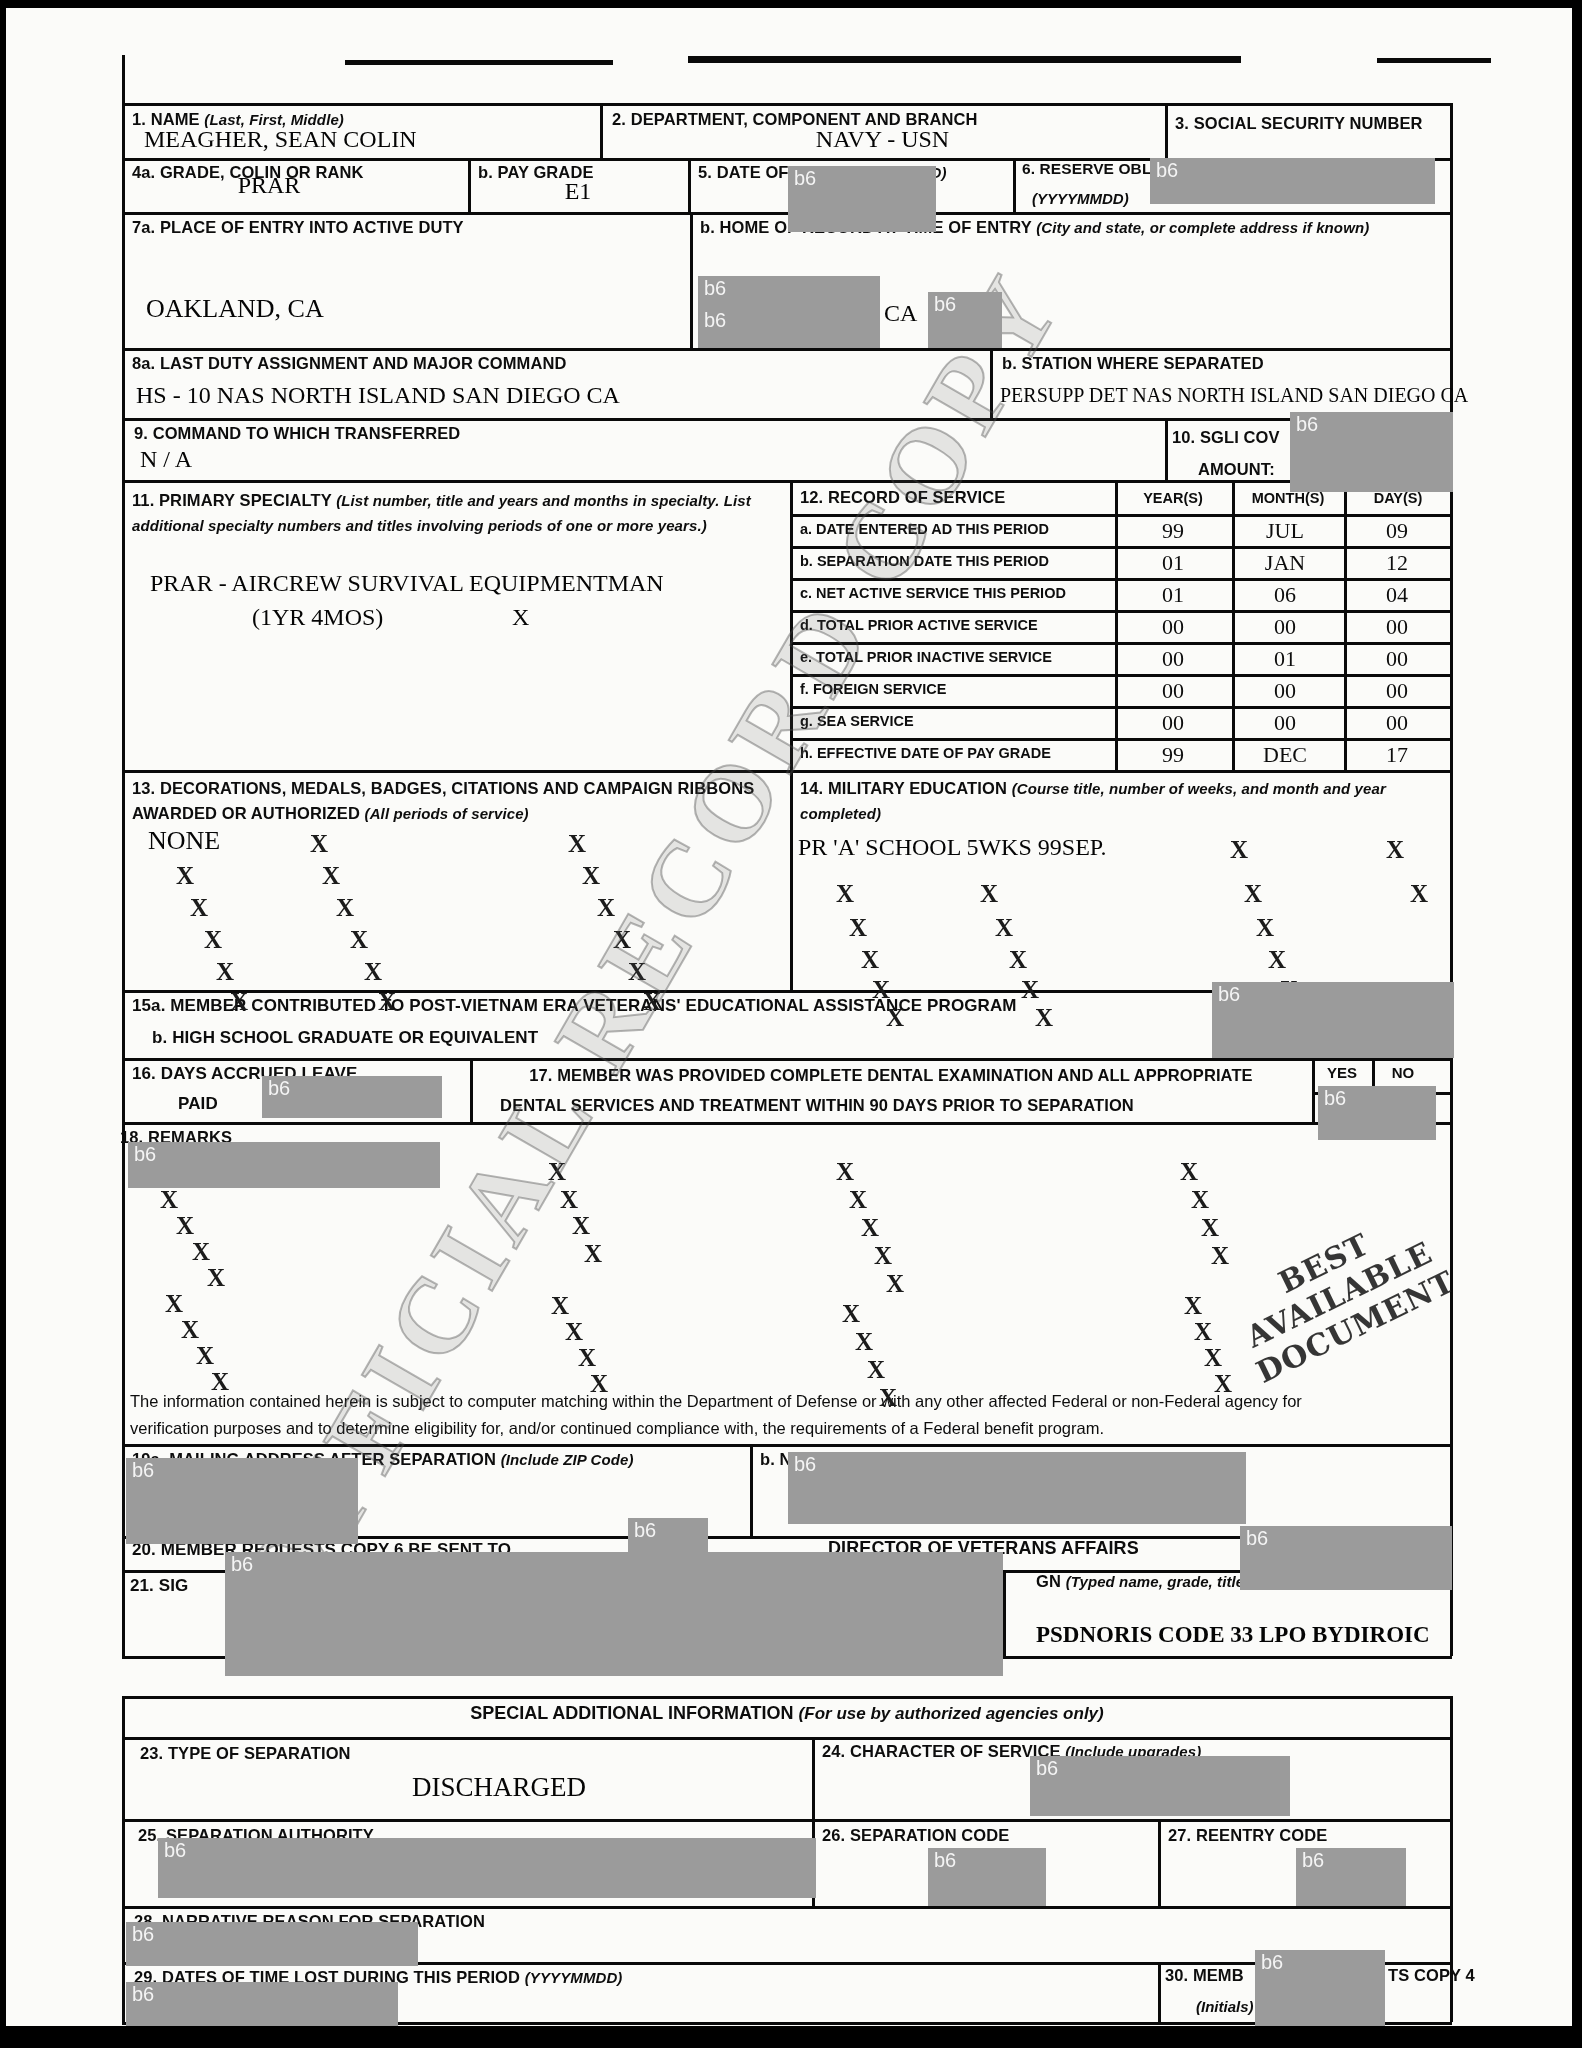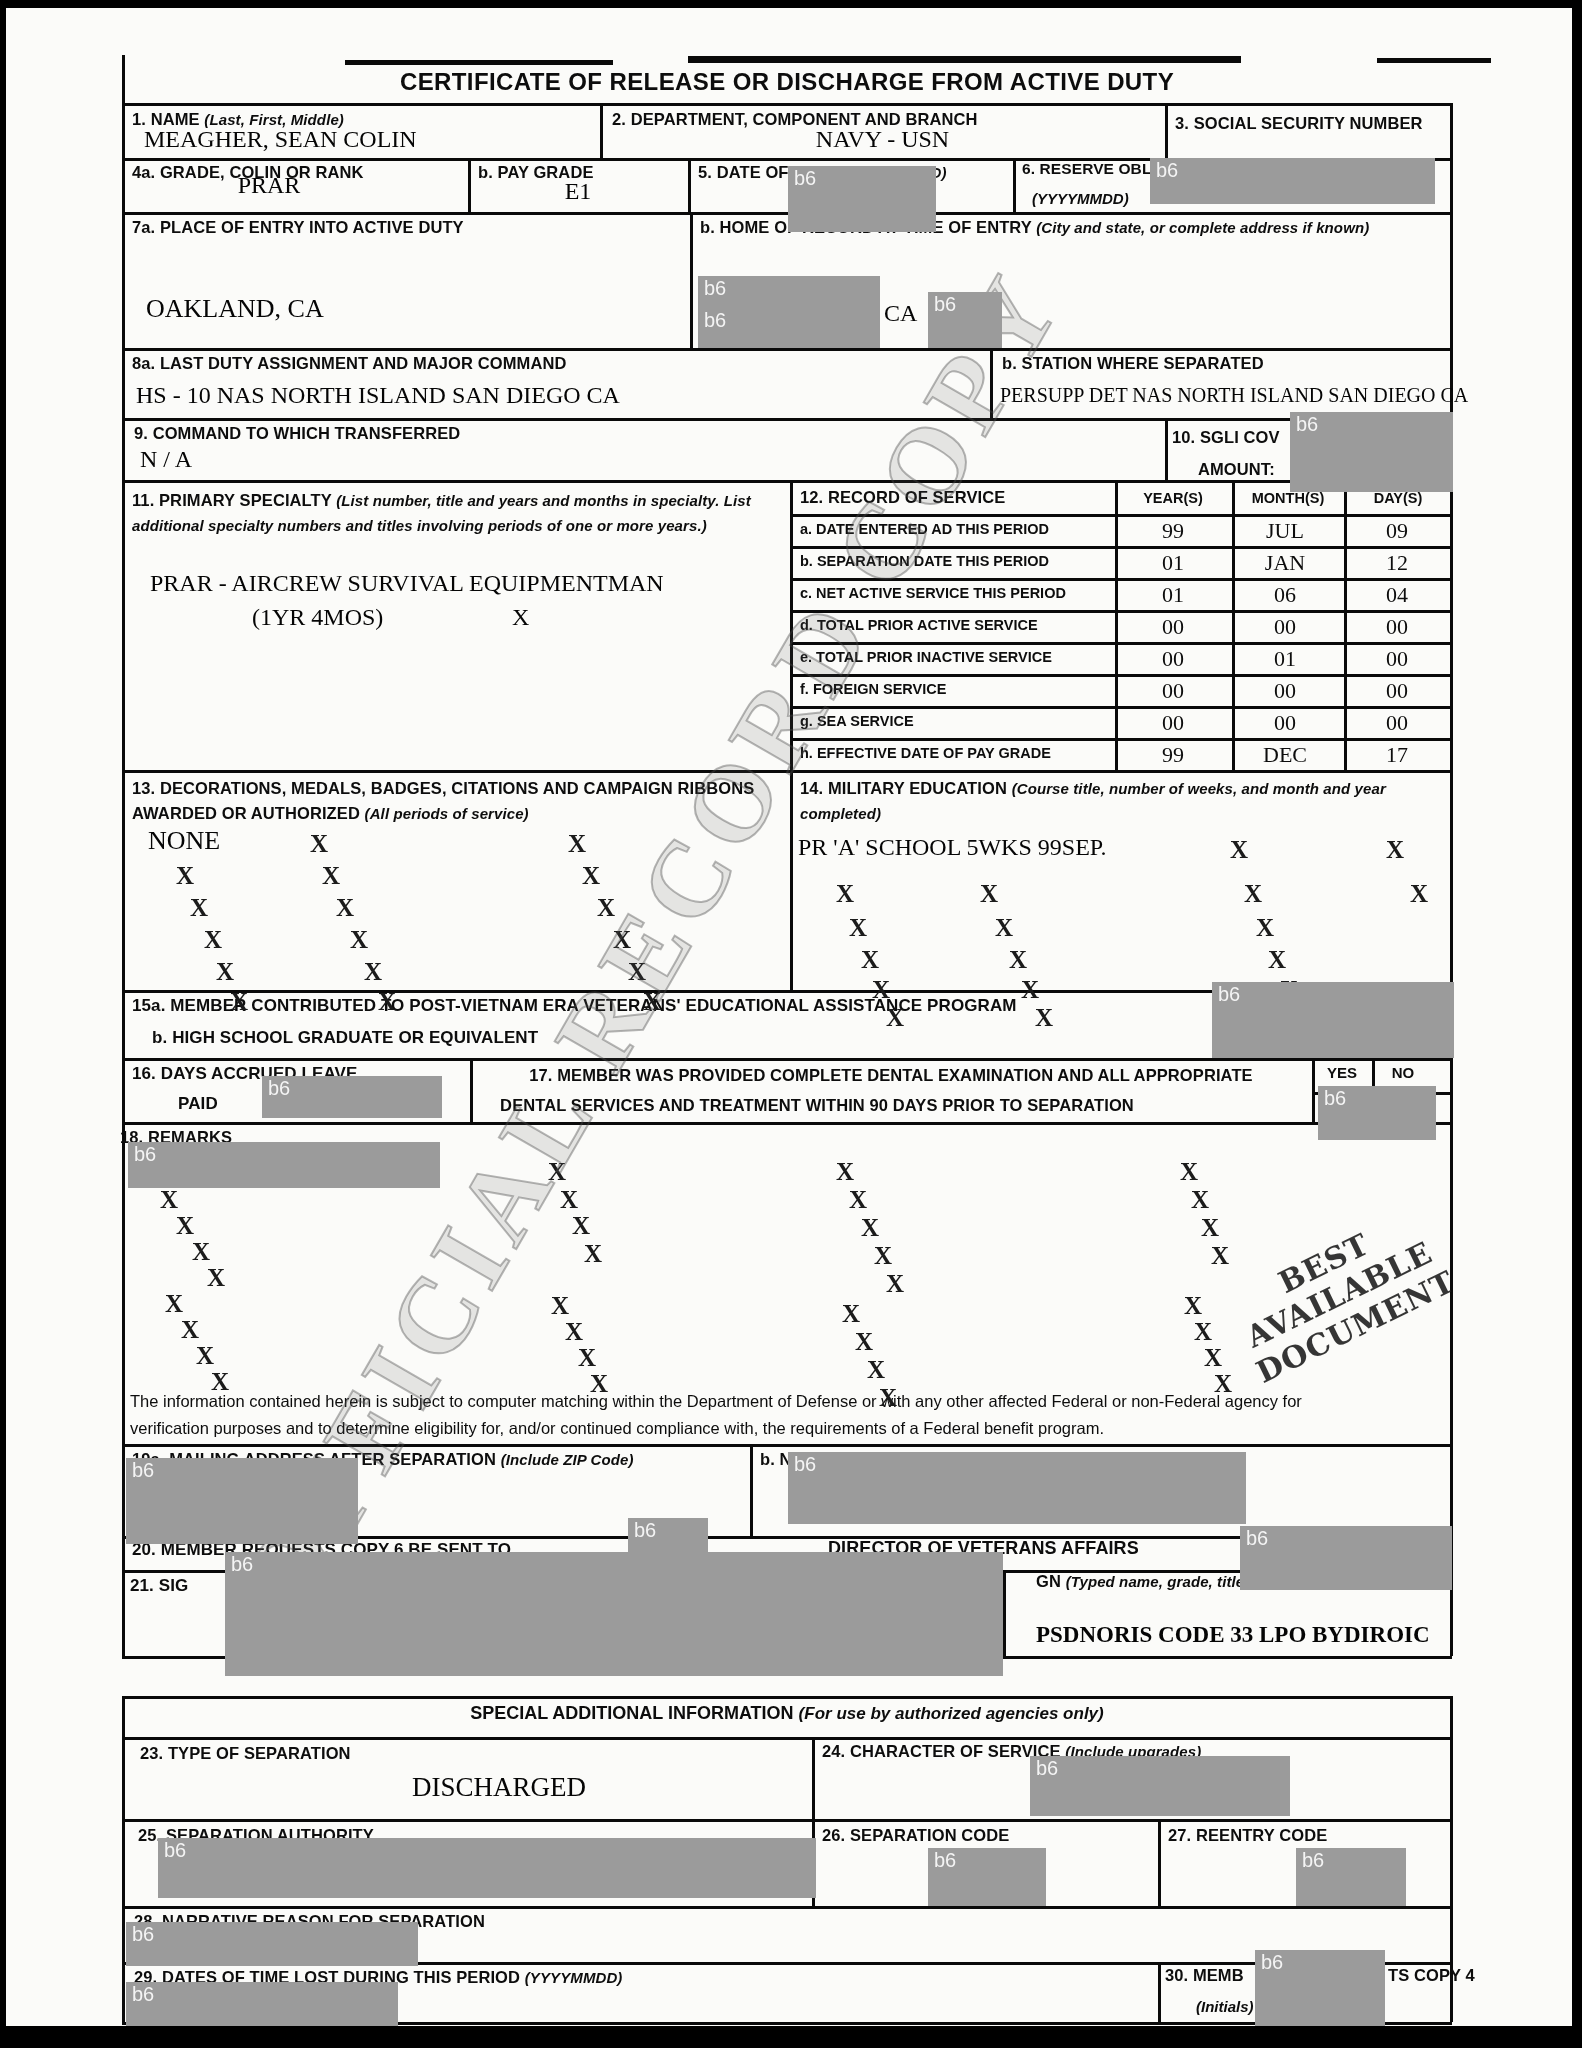--- a/index.html
+++ b/index.html
@@ -38,21 +38,20 @@
   <div class="edge" style="left:0;top:0;width:1582px;height:8px;"></div>
   <div class="edge" style="left:0;top:0;width:6px;height:2048px;"></div>
   <div class="edge" style="left:1572px;top:0;width:10px;height:2048px;"></div>
   <div class="edge" style="left:0;top:2026px;width:1582px;height:22px;"></div>
 
   <div class="line" style="left:345px;top:60px;width:268px;height:5px;"></div>
   <div class="line" style="left:688px;top:56px;width:553px;height:7px;"></div>
   <div class="line" style="left:1377px;top:58px;width:114px;height:5px;"></div>
   <div class="line" style="left:122px;top:55px;width:3px;height:48px;"></div>
 
-  <div class="t" style="left:122px;top:68px;width:1330px;text-align:center;font-weight:bold;font-size:24px;letter-spacing:0.4px;">CERTIFICATE OF RELEASE OR DISCHARGE FROM ACTIVE DUTY</div>
 
   <div class="t lbl" style="left:132px;top:110px;">
     <span>1.  NAME</span>
     <span class="note">(Last, First, Middle)</span></div>
   <div class="t val" style="left:144px;top:126px;">MEAGHER, SEAN COLIN</div>
 
   <div class="t lbl" style="left:612px;top:110px;">2.  DEPARTMENT, COMPONENT AND BRANCH</div>
   <div class="t val ctr" style="left:600px;top:126px;width:565px;">NAVY - USN</div>
 
   <div class="t lbl" style="left:1175px;top:114px;">3.  SOCIAL SECURITY NUMBER</div>

